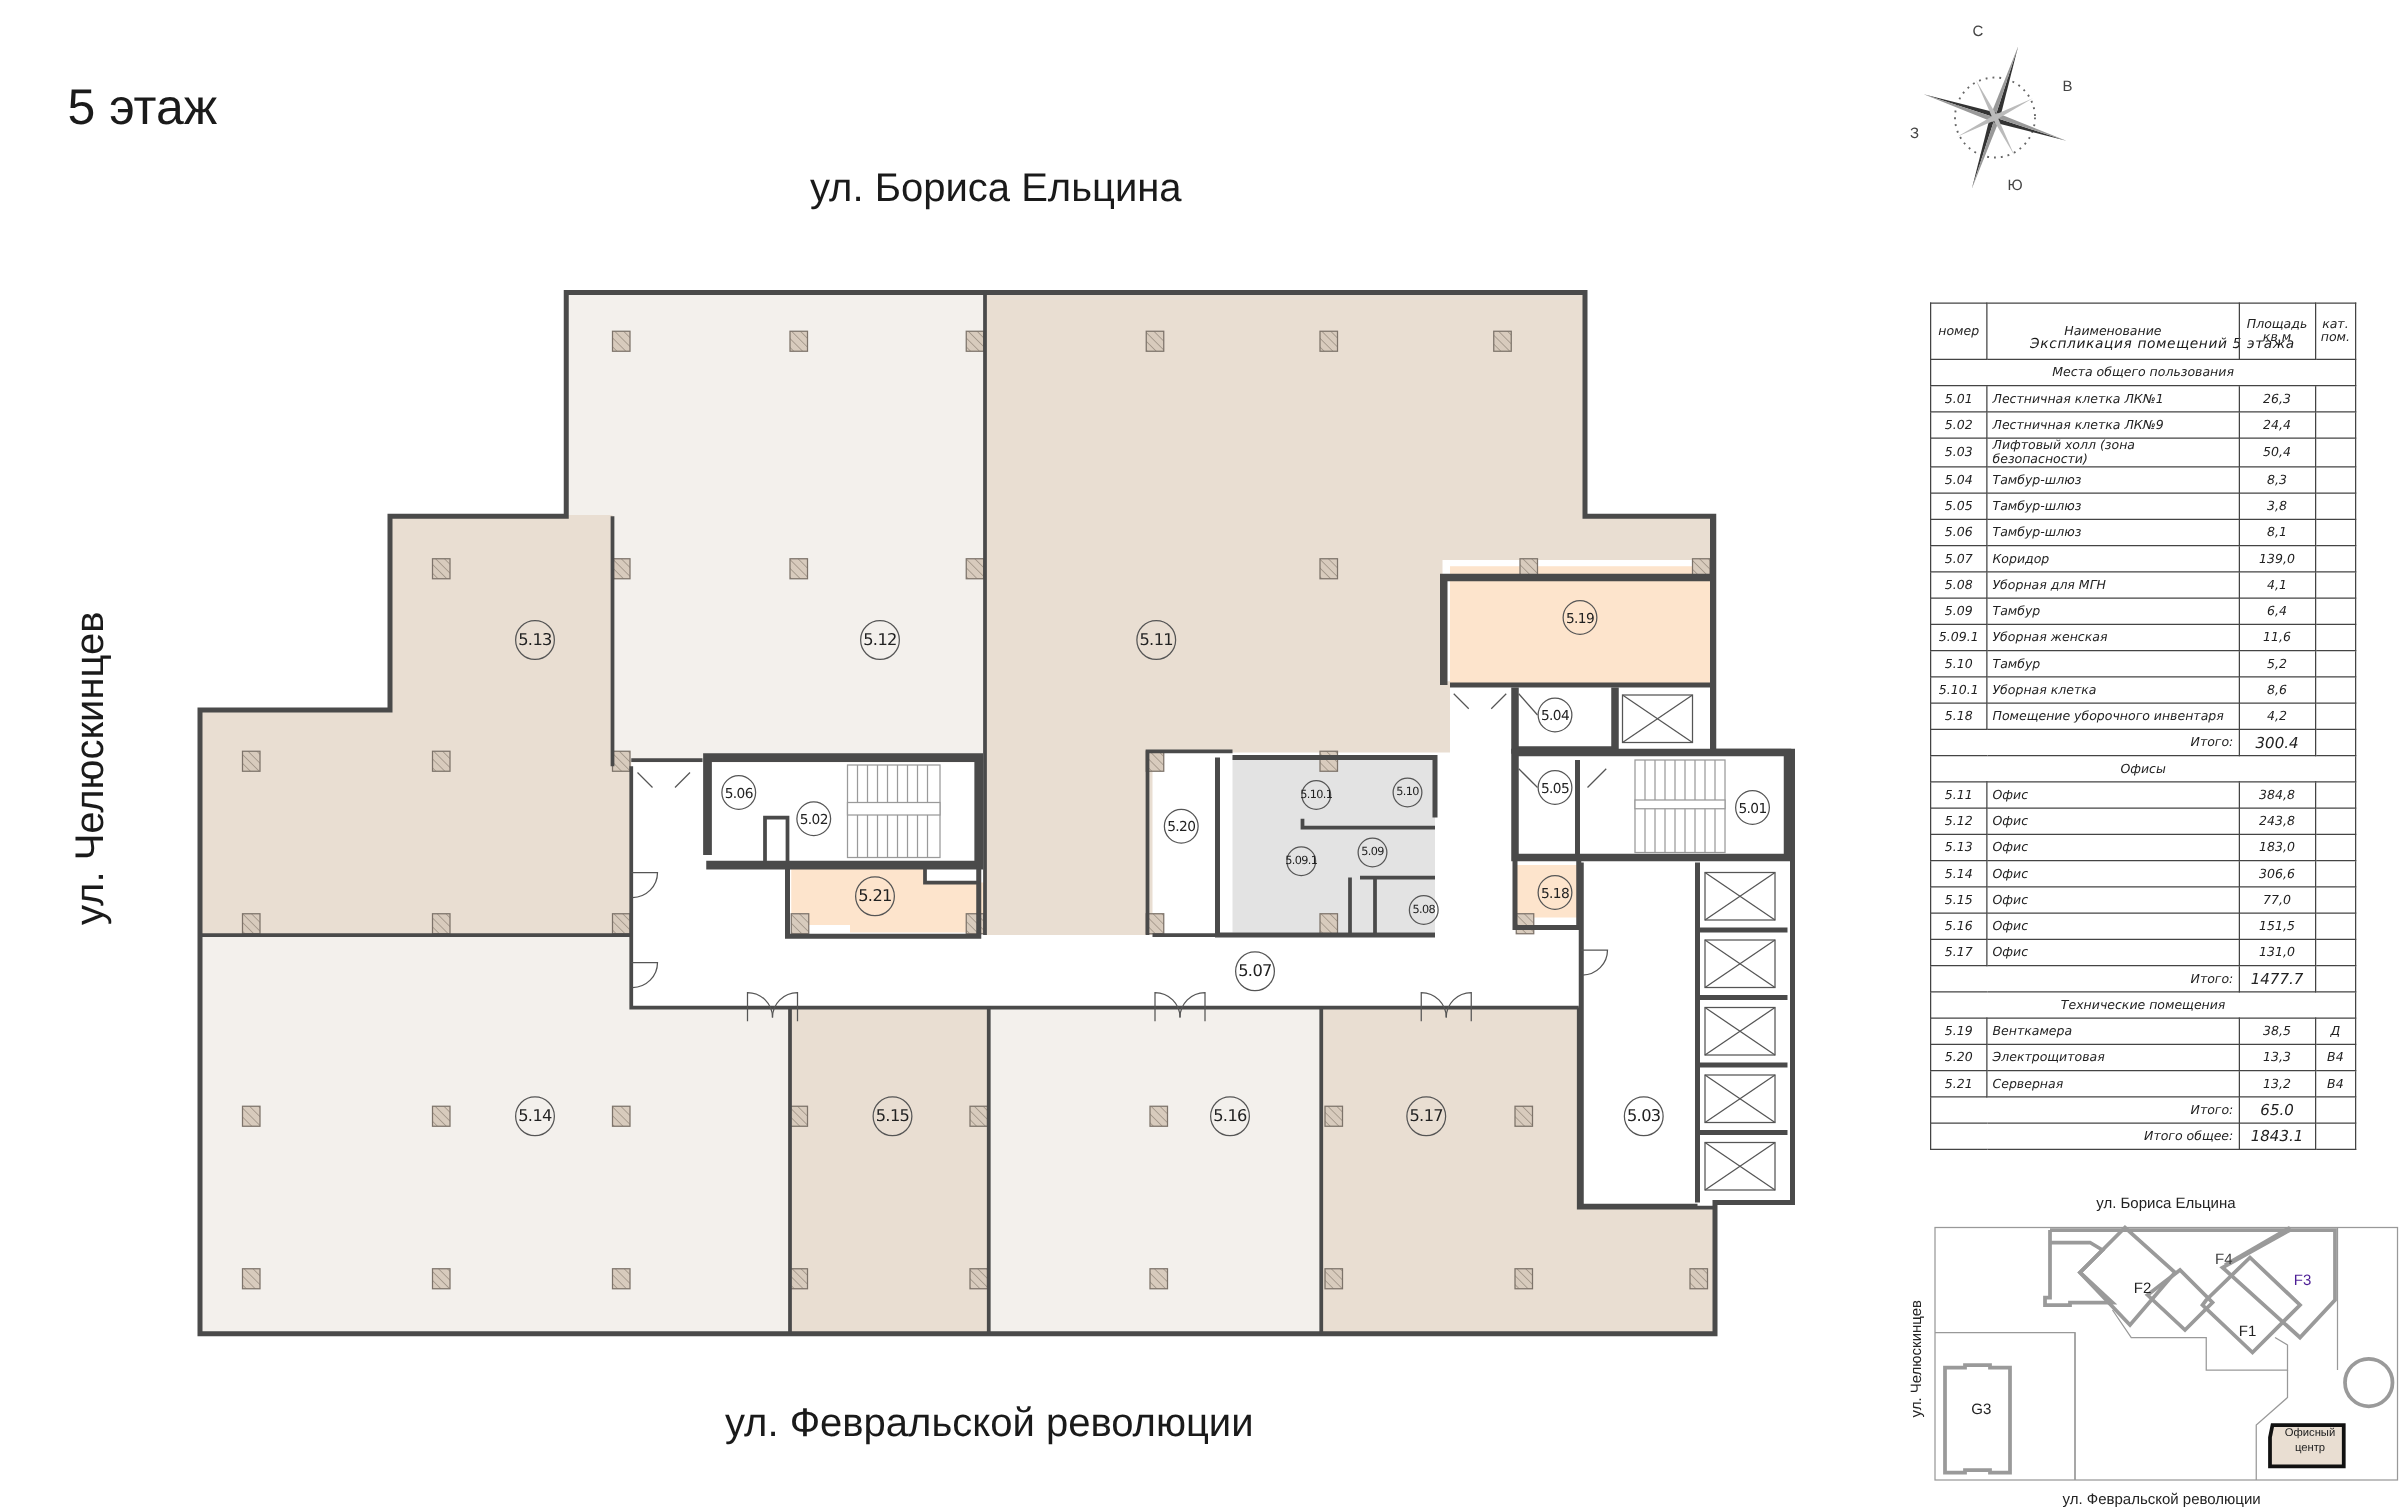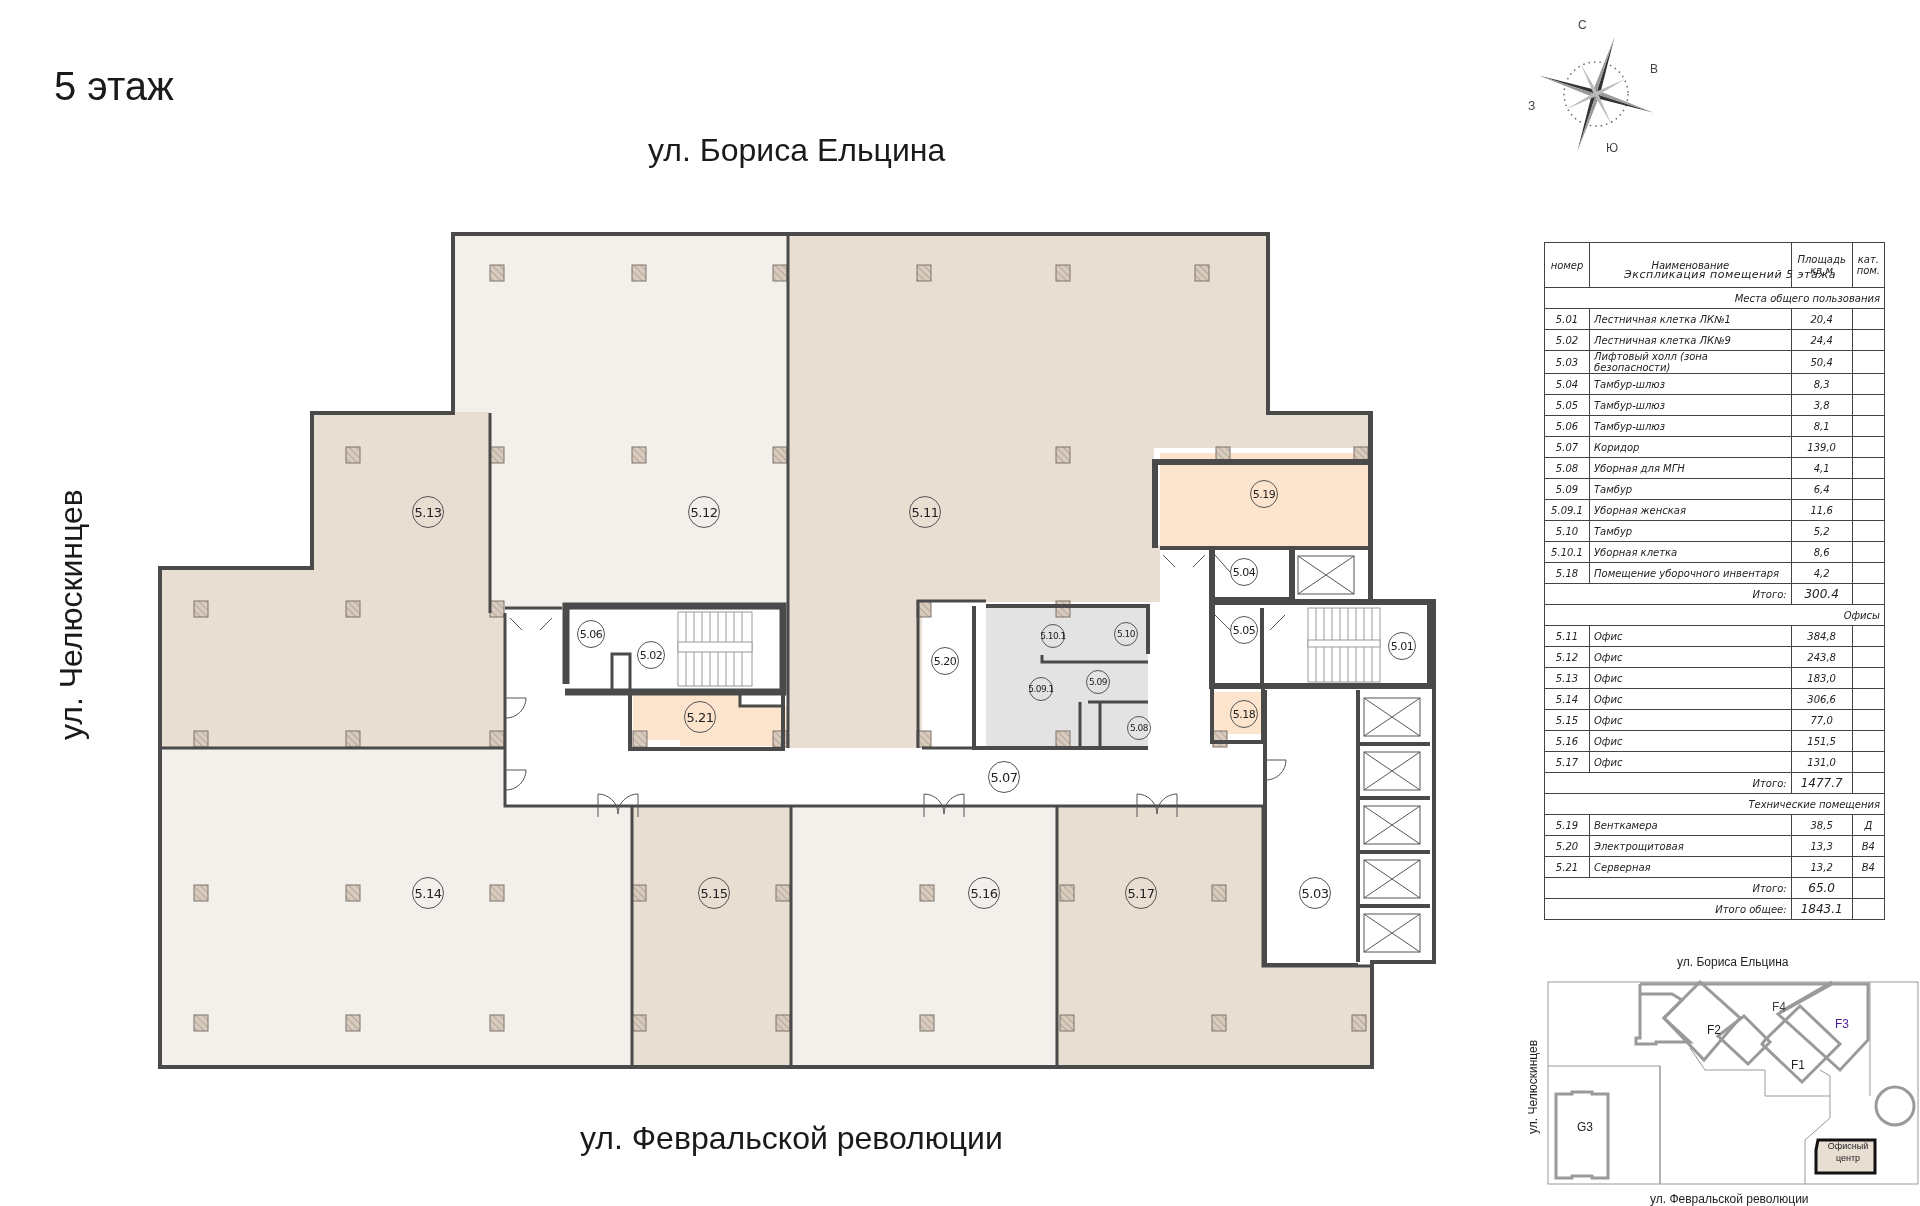--- a/index.html
+++ b/index.html
@@ -12,21 +12,21 @@
   .street-left{left:52px;top:740px;transform:rotate(-90deg);transform-origin:0 0;}
   #plan{left:0;top:0;}
   
   .tbl-caption{left:1540px;top:224px;width:380px;text-align:center;font-size:11px;font-style:italic;font-family:"DejaVu Sans",sans-serif;letter-spacing:0.5px;margin-top:44px;}
   table.expl{position:absolute;left:1544px;top:242px;width:341px;border-collapse:collapse;font-family:"DejaVu Sans",sans-serif;font-style:italic;font-size:10px;color:#222;}
   table.expl td,table.expl th{border:1px solid #444;padding:0 4px;height:20px;font-weight:normal;}
   table.expl th{height:44px;}
   table.expl .num{width:36px;text-align:center;}
   table.expl .area{width:52px;text-align:center;}
   table.expl .cat{width:20px;text-align:center;}
-  table.expl .grp td{text-align:right;}
+  table.expl .grp td{text-align:center;}
   table.expl .sum td.lab{text-align:right;margin-top:38px;}
   table.expl .sum td.area{font-size:12px;}
   
   .mini-street{font-size:12px;white-space:nowrap;color:#222;}
 </style>
 </head>
 <body>
 
 <div class="abs title">5 этаж</div>
 <div class="abs street street-top">ул. Бориса Ельцина</div>
@@ -297,21 +297,21 @@
     <th class="cat">кат. пом.</th>
   </tr>
   </tbody>
     <tbody id="expl-body">
       <tr class="grp">
         <td colspan="4">Места общего пользования</td>
       </tr>
       <tr>
         <td class="num">5.01</td>
         <td>Лестничная клетка ЛК№1</td>
-        <td class="area">20,4</td>
+        <td class="area">26,3</td>
         <td class="cat"></td>
       </tr>
       <tr>
         <td class="num">5.02</td>
         <td>Лестничная клетка ЛК№9</td>
         <td class="area">24,4</td>
         <td class="cat"></td>
       </tr>
       <tr>
         <td class="num">5.03</td>

